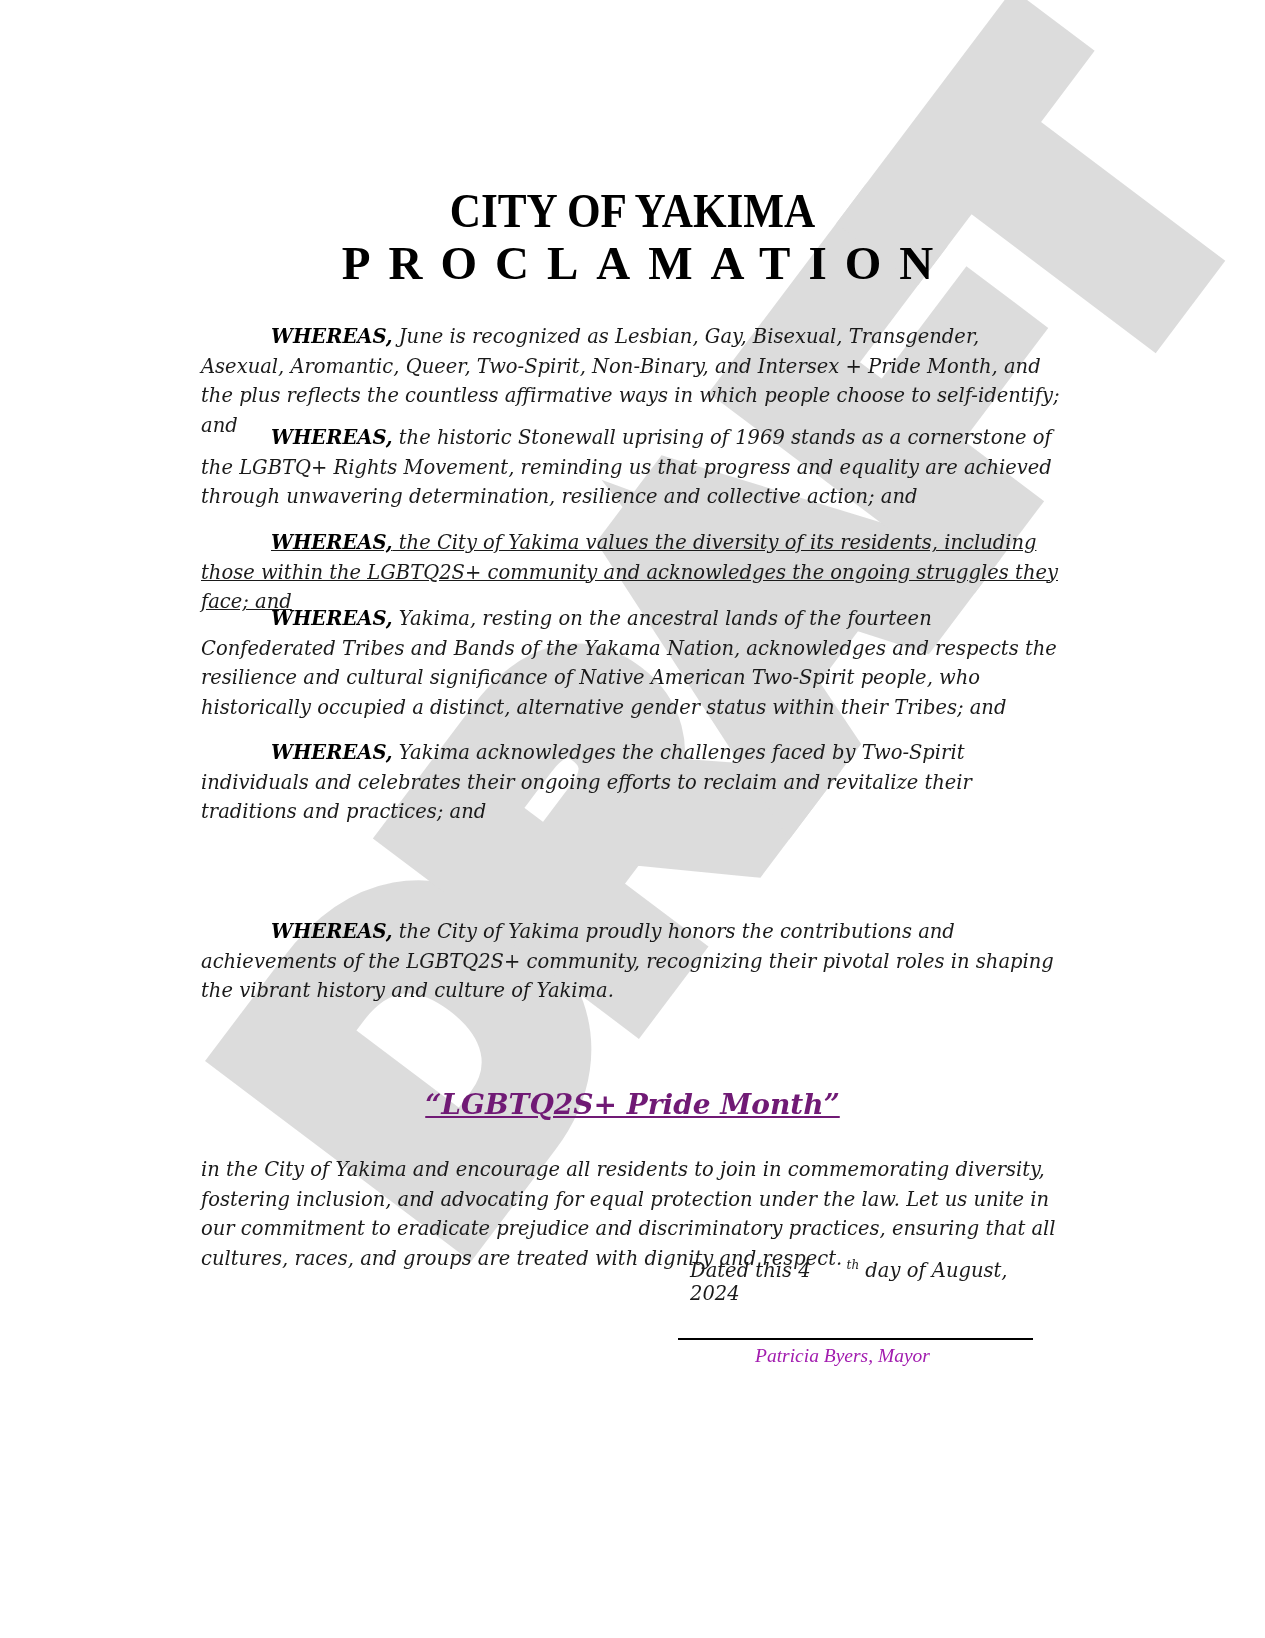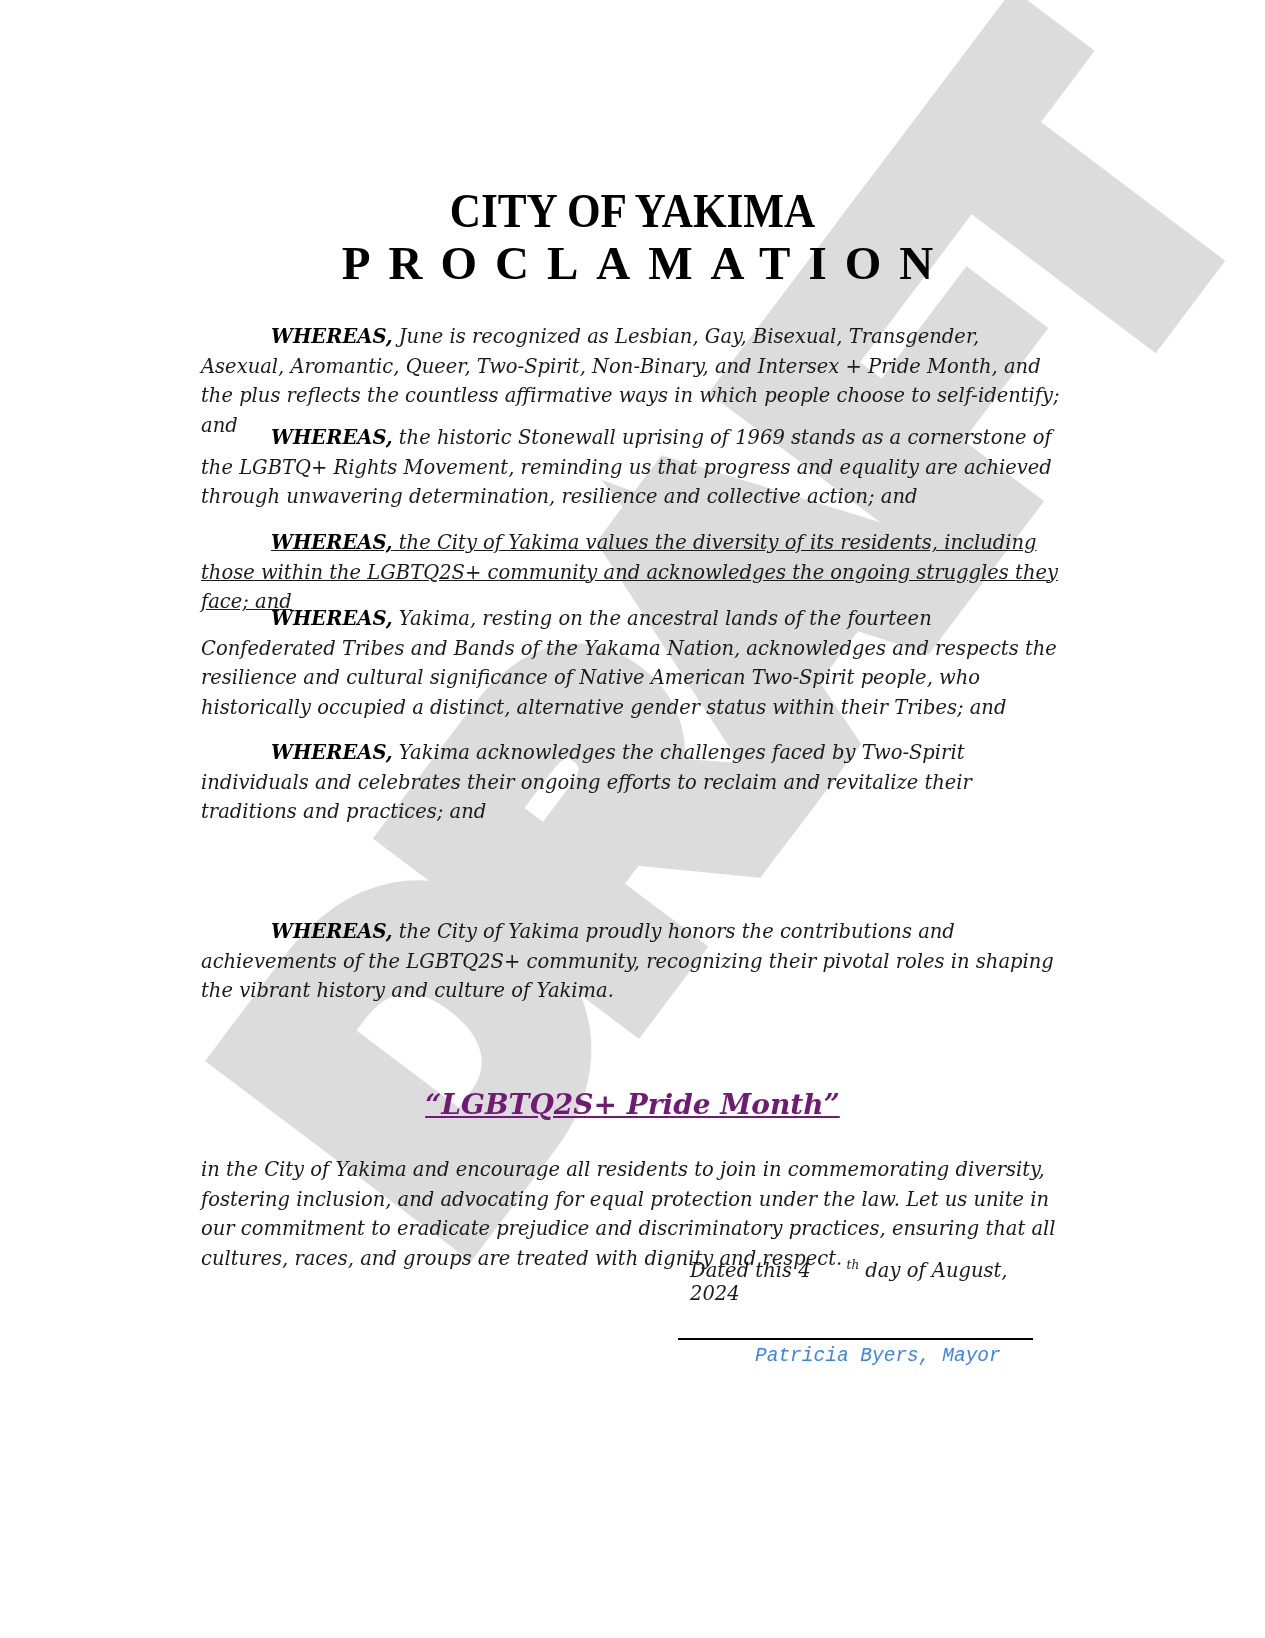--- a/index.html
+++ b/index.html
@@ -119,24 +119,24 @@
     top: 1338px;
     left: 678px;
     width: 355px;
     height: 0;
     border-top: 2px solid #000;
   }
   .sig-name {
     position: absolute;
     top: 1345px;
     left: 755px;
-    font-family: Liberation Mono, monospace;
+    font-family: Liberation Serif, serif;
     font-style: italic;
     font-size: 19.5px;
-    color: #3b82f6;
+    color: #a21caf;
   }
 </style>
 </head>
 <body>
 
 <div class="watermark">DRAFT</div>
 
 <div class="page">
 
   <div class="header title1">CITY OF YAKIMA</div>

